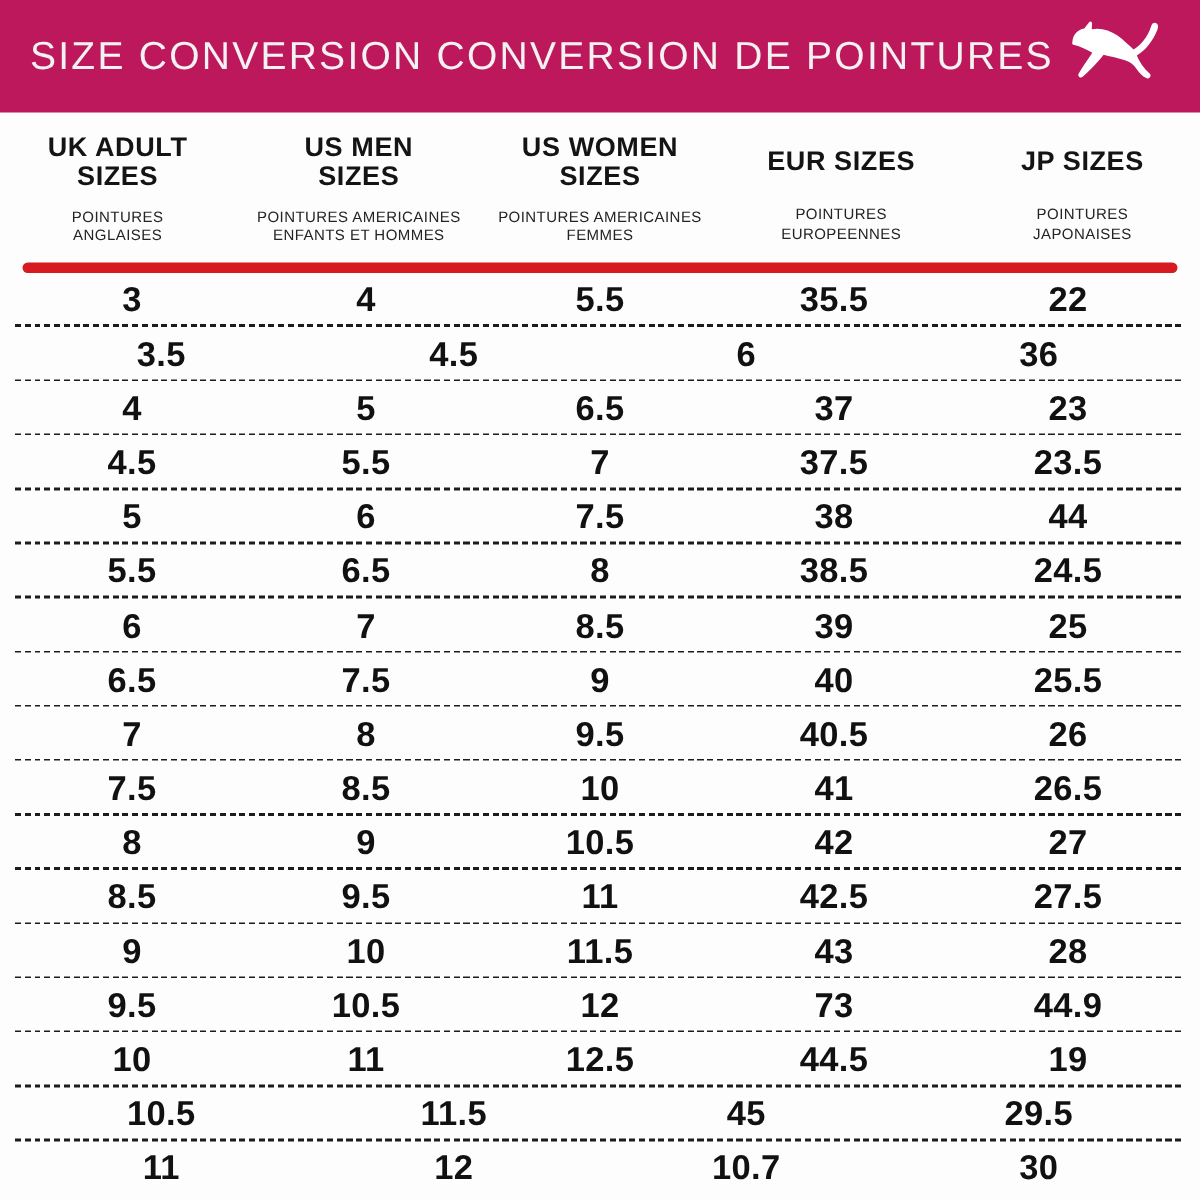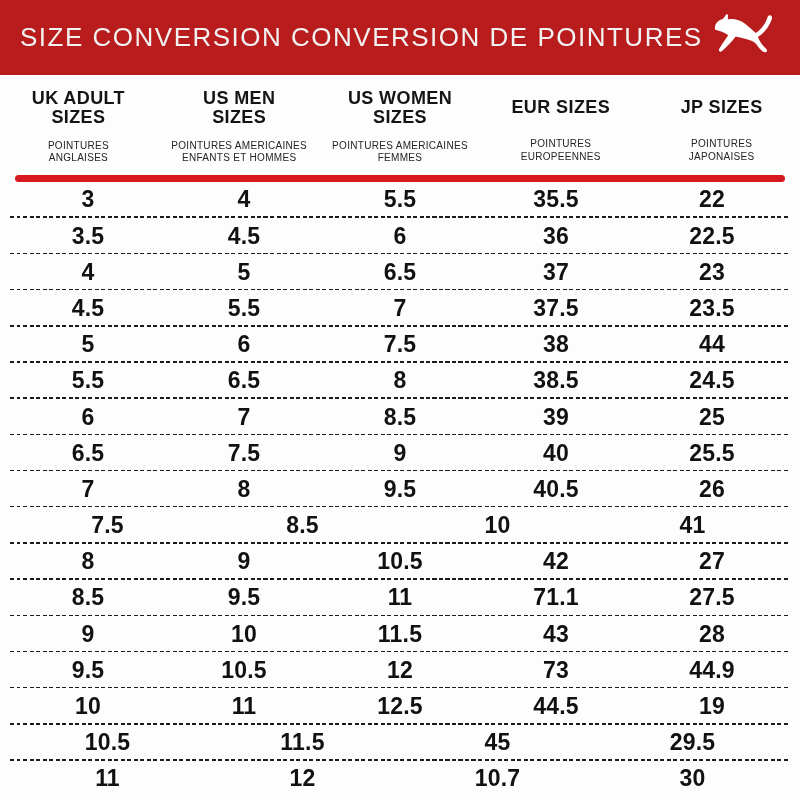--- a/index.html
+++ b/index.html
@@ -88,21 +88,21 @@
     font-weight: 700;
     color: #111111;
     letter-spacing: 0.2px;
   }
 </style>
 </head>
 <body>
 
 <div class="page">
 
-  <header class="topbar" style="background: #b91c1c;">
+  <header class="topbar" style="background: #be185d;">
     <div class="title">SIZE CONVERSION CONVERSION DE POINTURES</div>
     <div class="logo">
       <svg viewBox="0 0 110 84" xmlns="http://www.w3.org/2000/svg" aria-hidden="true">
         <path fill="#ffffff" d="
           M13 27
           C13.5 21.5 18 16.5 24 15.5
           L28.5 9.5
           C29.5 8.2 31.3 9 31.2 10.6
           L31 16
           C39 14.5 47.5 16.5 55 22
@@ -164,21 +164,20 @@
         <div class="cell">4</div>
         <div class="cell">5.5</div>
         <div class="cell">35.5</div>
         <div class="cell">22</div>
       </div>
       <div class="row">
         <div class="cell">3.5</div>
         <div class="cell">4.5</div>
         <div class="cell">6</div>
         <div class="cell">36</div>
-        <div class="cell">22.5</div>
       </div>
       <div class="row">
         <div class="cell">4</div>
         <div class="cell">5</div>
         <div class="cell">6.5</div>
         <div class="cell">37</div>
         <div class="cell">23</div>
       </div>
       <div class="row">
         <div class="cell">4.5</div>
@@ -220,33 +219,34 @@
         <div class="cell">8</div>
         <div class="cell">9.5</div>
         <div class="cell">40.5</div>
         <div class="cell">26</div>
       </div>
       <div class="row">
         <div class="cell">7.5</div>
         <div class="cell">8.5</div>
         <div class="cell">10</div>
         <div class="cell">41</div>
+        <div class="cell">26.5</div>
       </div>
       <div class="row">
         <div class="cell">8</div>
         <div class="cell">9</div>
         <div class="cell">10.5</div>
         <div class="cell">42</div>
         <div class="cell">27</div>
       </div>
       <div class="row">
         <div class="cell">8.5</div>
         <div class="cell">9.5</div>
         <div class="cell">11</div>
-        <div class="cell">71.1</div>
+        <div class="cell">42.5</div>
         <div class="cell">27.5</div>
       </div>
       <div class="row">
         <div class="cell">9</div>
         <div class="cell">10</div>
         <div class="cell">11.5</div>
         <div class="cell">43</div>
         <div class="cell">28</div>
       </div>
       <div class="row">

